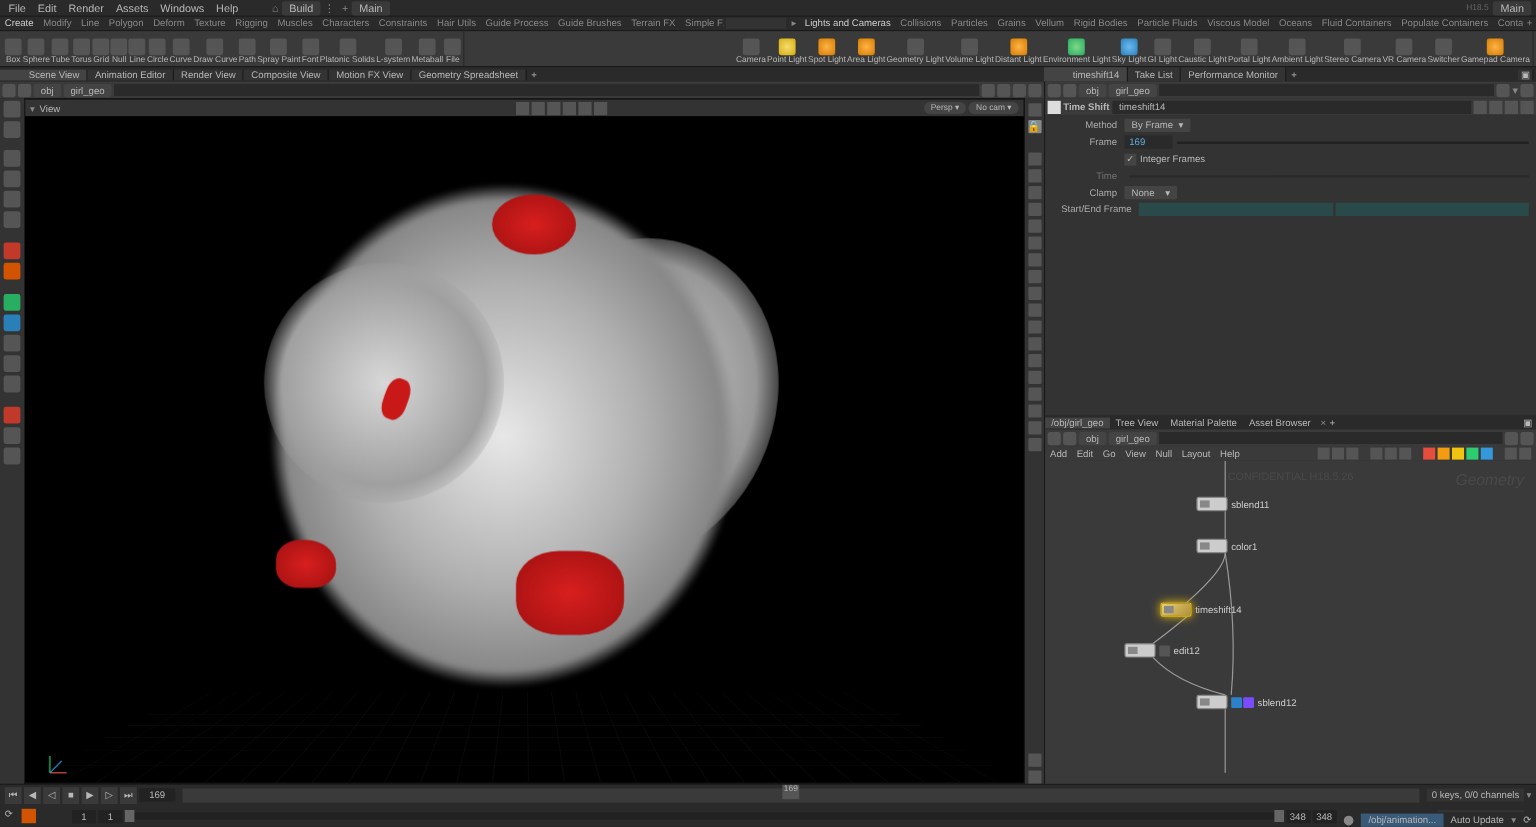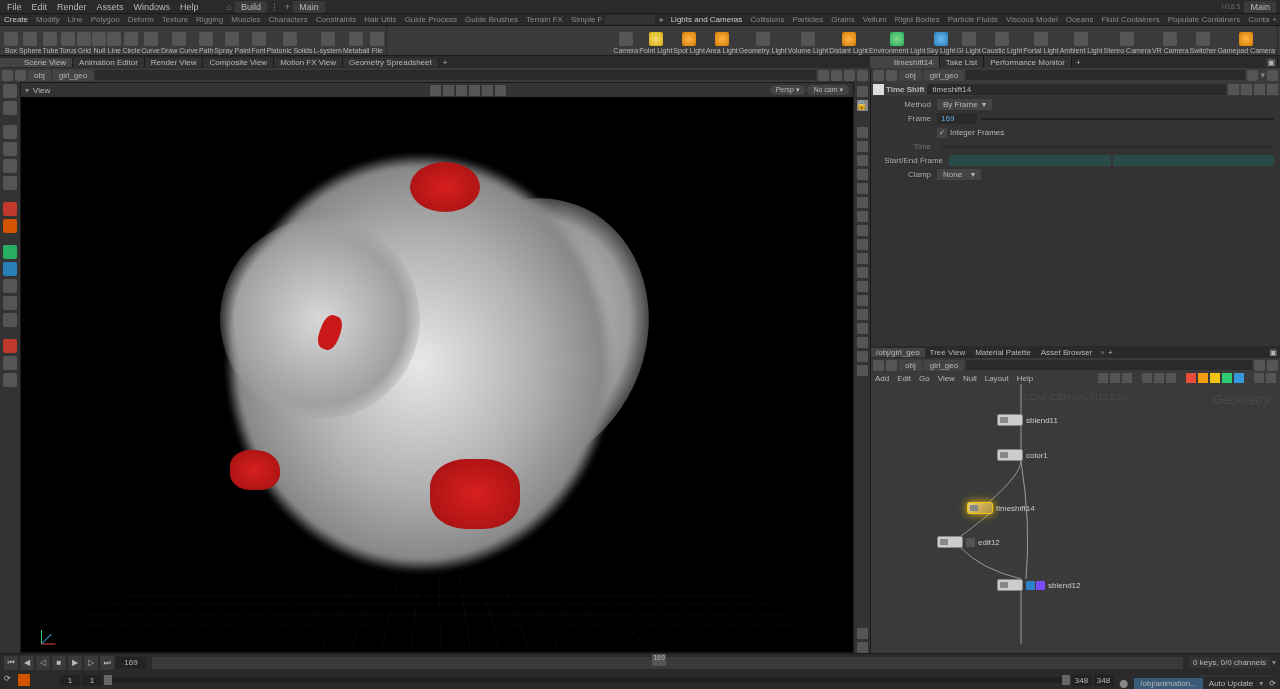--- a/index.html
+++ b/index.html
@@ -483,27 +483,27 @@
         <div class="param-row">
           <span class="label"></span>
           <span class="check">✓</span>
           <span>Integer Frames</span>
         </div>
         <div class="param-row" style="opacity:0.5">
           <span class="label">Time</span>
           <div class="slider"></div>
         </div>
         <div class="param-row">
+          <span class="label">Clamp</span>
+          <span class="select"><span>None</span> &nbsp;&nbsp;&nbsp;▾</span>
+        </div>
+        <div class="param-row">
           <span class="label" style="width:72px">Start/End Frame</span>
           <div style="flex:1;background:#2a4a4a;height:11px;margin-right:2px"></div>
           <div style="flex:1;background:#2a4a4a;height:11px"></div>
-        </div>
-        <div class="param-row">
-          <span class="label">Clamp</span>
-          <span class="select"><span>None</span> &nbsp;&nbsp;&nbsp;▾</span>
         </div>
       </div>
     </div>
 
     <div class="network-panel">
       <div class="net-tabs">
         <span class="tab active">/obj/girl_geo</span>
         <span class="tab">Tree View</span>
         <span class="tab">Material Palette</span>
         <span class="tab">Asset Browser</span>

